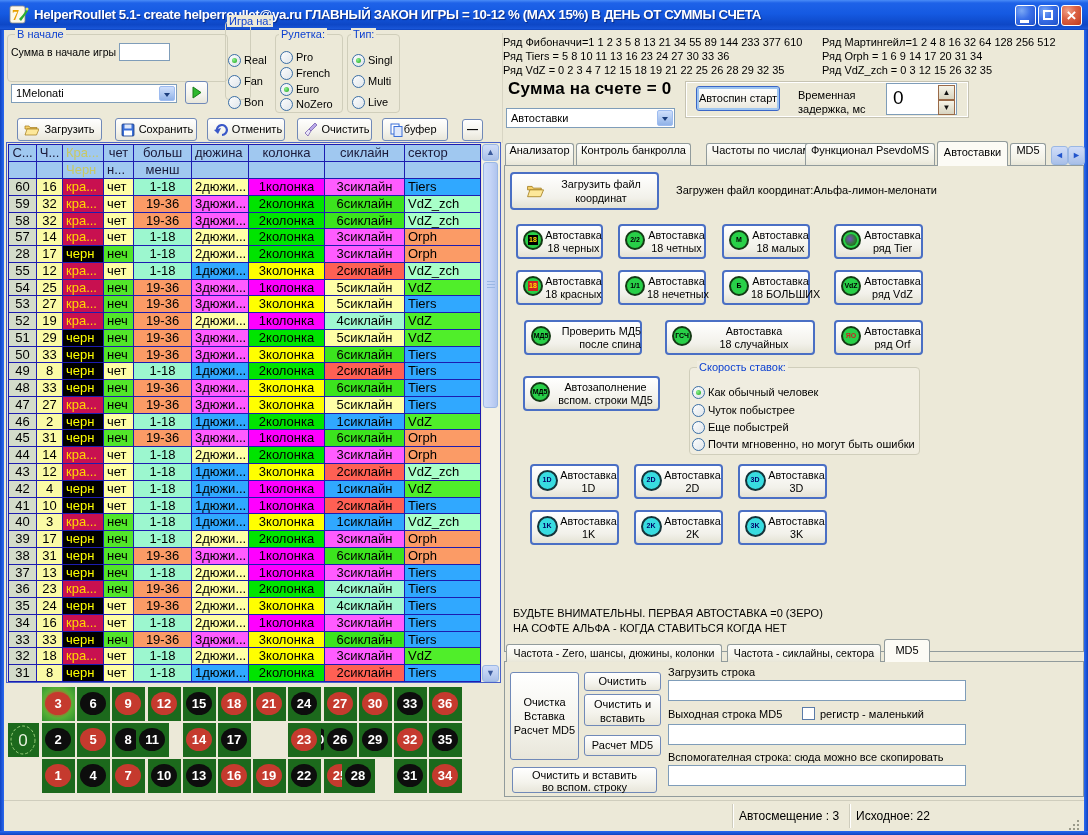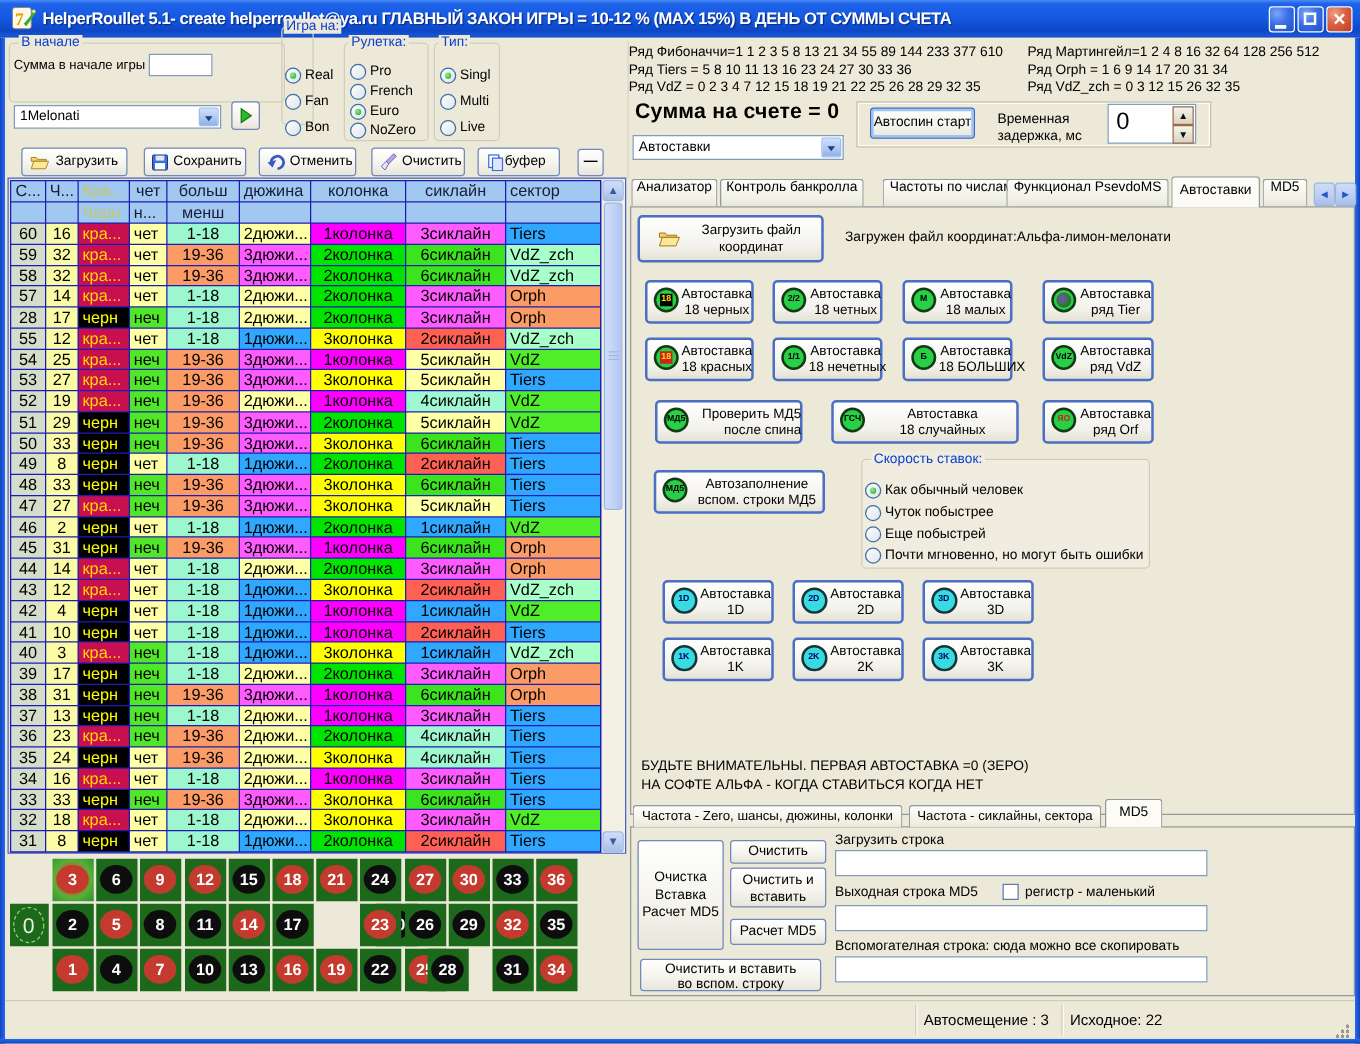--- a/index.html
+++ b/index.html
@@ -479,21 +479,21 @@
   </div>
 <div class="bcell" style="left:112px;top:723px;">
     <span class="circ b">8</span>
   </div>
 <div class="bcell" style="left:112px;top:759px;">
     <span class="circ r">7</span>
   </div>
 <div class="bcell" style="left:148px;top:687px;">
     <span class="circ r">12</span>
   </div>
-<div class="bcell" style="left:148px;top:723px;">
+<div class="bcell" style="left:136px;top:723px;">
     <span class="circ b">11</span>
   </div>
 <div class="bcell" style="left:148px;top:759px;">
     <span class="circ b">10</span>
   </div>
 <div class="bcell" style="left:183px;top:687px;">
     <span class="circ b">15</span>
   </div>
 <div class="bcell" style="left:183px;top:723px;">
     <span class="circ r">14</span>

